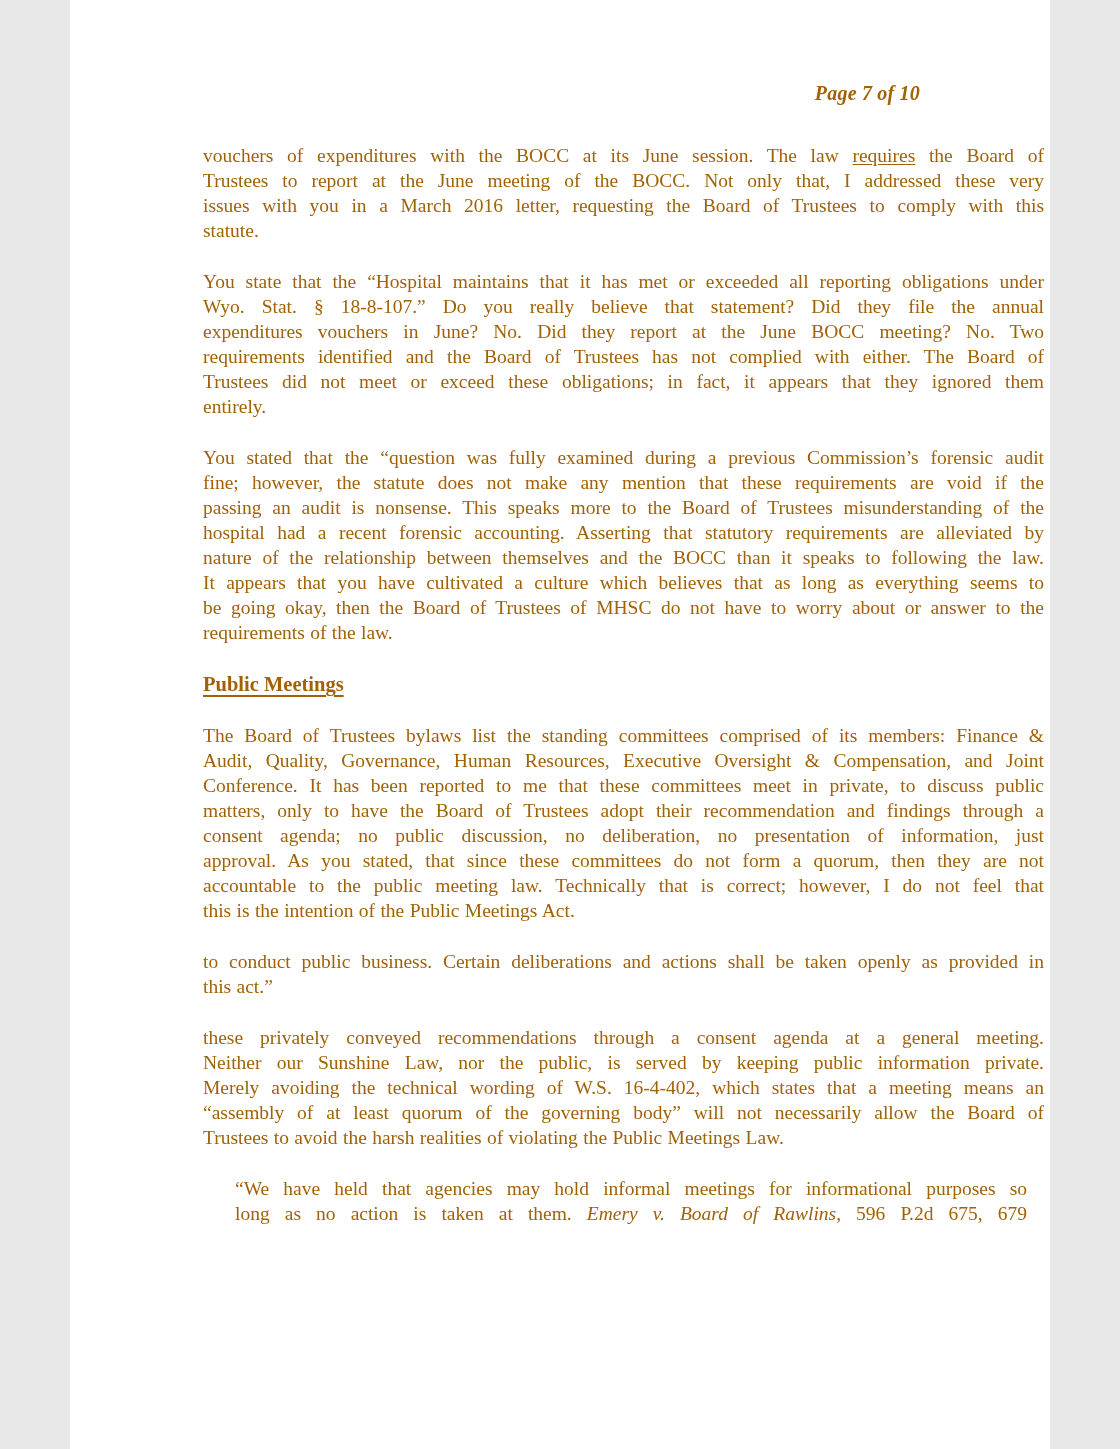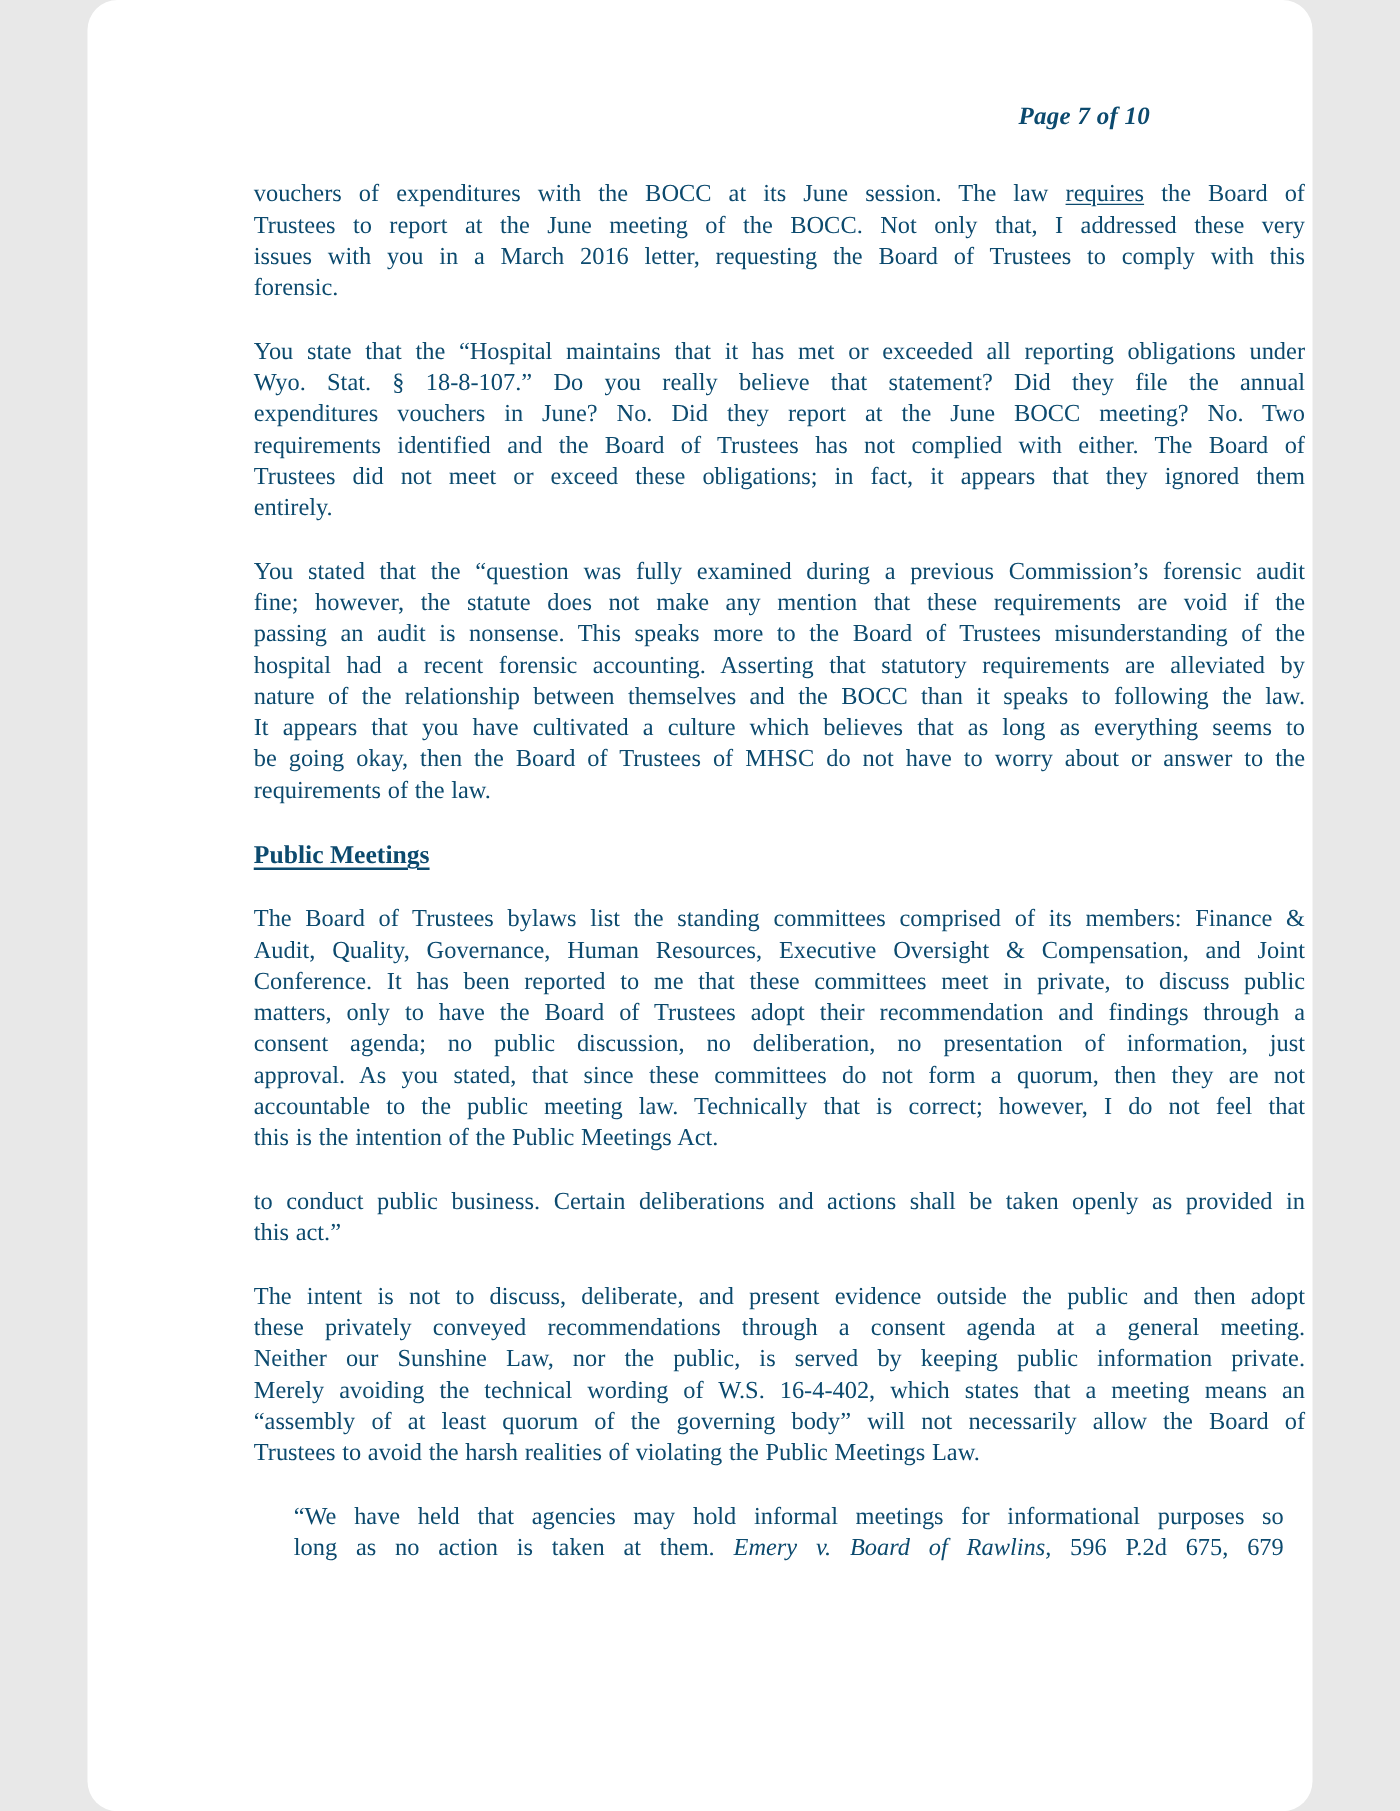--- a/index.html
+++ b/index.html
@@ -2,23 +2,22 @@
 <html><head>
 <meta charset="utf-8">
 <style>
   html,body{margin:0;padding:0;background:#e8e8e8;}
   .page{
     position:relative;
     width:980px;height:1449px;
     margin:0 auto;
     background:#ffffff;
     font-family:"Liberation Serif","DejaVu Serif",serif;
-    color:#0c4a6e;
+    color:#a16207;
     overflow:hidden;
-    border-radius:24px;
   }
   .page-label{
     position:absolute;
     top:82px;
     right:130px;
     font-size:20px;
     font-weight:bold;
     font-style:italic;
     letter-spacing:.2px;
   }
@@ -79,21 +78,21 @@
 <body>
 
 <div class="page">
   <div class="edge-right"></div>
   <div class="page-label">Page 7 of 10</div>
   <div class="doc-body">
       <div class="para">
         <div class="line"><span>vouchers of expenditures with the BOCC at its June session.  The law </span><span class="u">requires</span><span> the Board of</span></div>
         <div class="line"><span>Trustees to report at the June meeting of the BOCC.   Not only that, I addressed these very</span></div>
         <div class="line"><span>issues with you in a March 2016 letter, requesting the Board of Trustees to comply with this</span></div>
-        <div class="line last"><span>forensic.</span></div>
+        <div class="line last"><span>statute.</span></div>
       </div>
       <div class="para">
         <div class="line"><span>You state that the “Hospital maintains that it has met or exceeded all reporting obligations under</span></div>
         <div class="line"><span>Wyo. Stat. § 18-8-107.”  Do you really believe that statement?  Did they file the annual</span></div>
         <div class="line"><span>expenditures vouchers in June?  No.  Did they report at the June BOCC meeting?  No. Two</span></div>
         <div class="line"><span>requirements identified and the Board of Trustees has not complied with either.  The Board of</span></div>
         <div class="line"><span>Trustees did not meet or exceed these obligations; in fact, it appears that they ignored them</span></div>
         <div class="line last"><span>entirely.</span></div>
       </div>
       <div class="para">
@@ -115,21 +114,20 @@
         <div class="line"><span>consent agenda; no public discussion, no deliberation, no presentation of information, just</span></div>
         <div class="line"><span>approval.   As you stated, that since these committees do not form a quorum, then they are not</span></div>
         <div class="line"><span>accountable to the public meeting law.  Technically that is correct; however, I do not feel that</span></div>
         <div class="line last"><span>this is the intention of the Public Meetings Act.</span></div>
       </div>
       <div class="para">
         <div class="line"><span>to conduct public business. Certain deliberations and actions shall be taken openly as provided in</span></div>
         <div class="line last"><span>this act.”</span></div>
       </div>
       <div class="para">
-        <div class="line"><span>The intent is not to discuss, deliberate, and present evidence outside the public and then adopt</span></div>
         <div class="line"><span>these privately conveyed recommendations through a consent agenda at a general meeting.</span></div>
         <div class="line"><span>Neither our Sunshine Law, nor the public, is served by keeping public information private.</span></div>
         <div class="line"><span>Merely avoiding the technical wording of W.S. 16-4-402, which states that a meeting means an</span></div>
         <div class="line"><span>“assembly of at least quorum of the governing body” will not necessarily allow the Board of</span></div>
         <div class="line last"><span>Trustees to avoid the harsh realities of violating the Public Meetings Law.</span></div>
       </div>
       <div class="para quote">
         <div class="line"><span>“We have held that agencies may hold informal meetings for informational purposes so</span></div>
         <div class="line"><span>long as no action is taken at them. </span><span class="i">Emery v. Board of Rawlins,</span><span> 596 P.2d 675, 679</span></div>
       </div>

